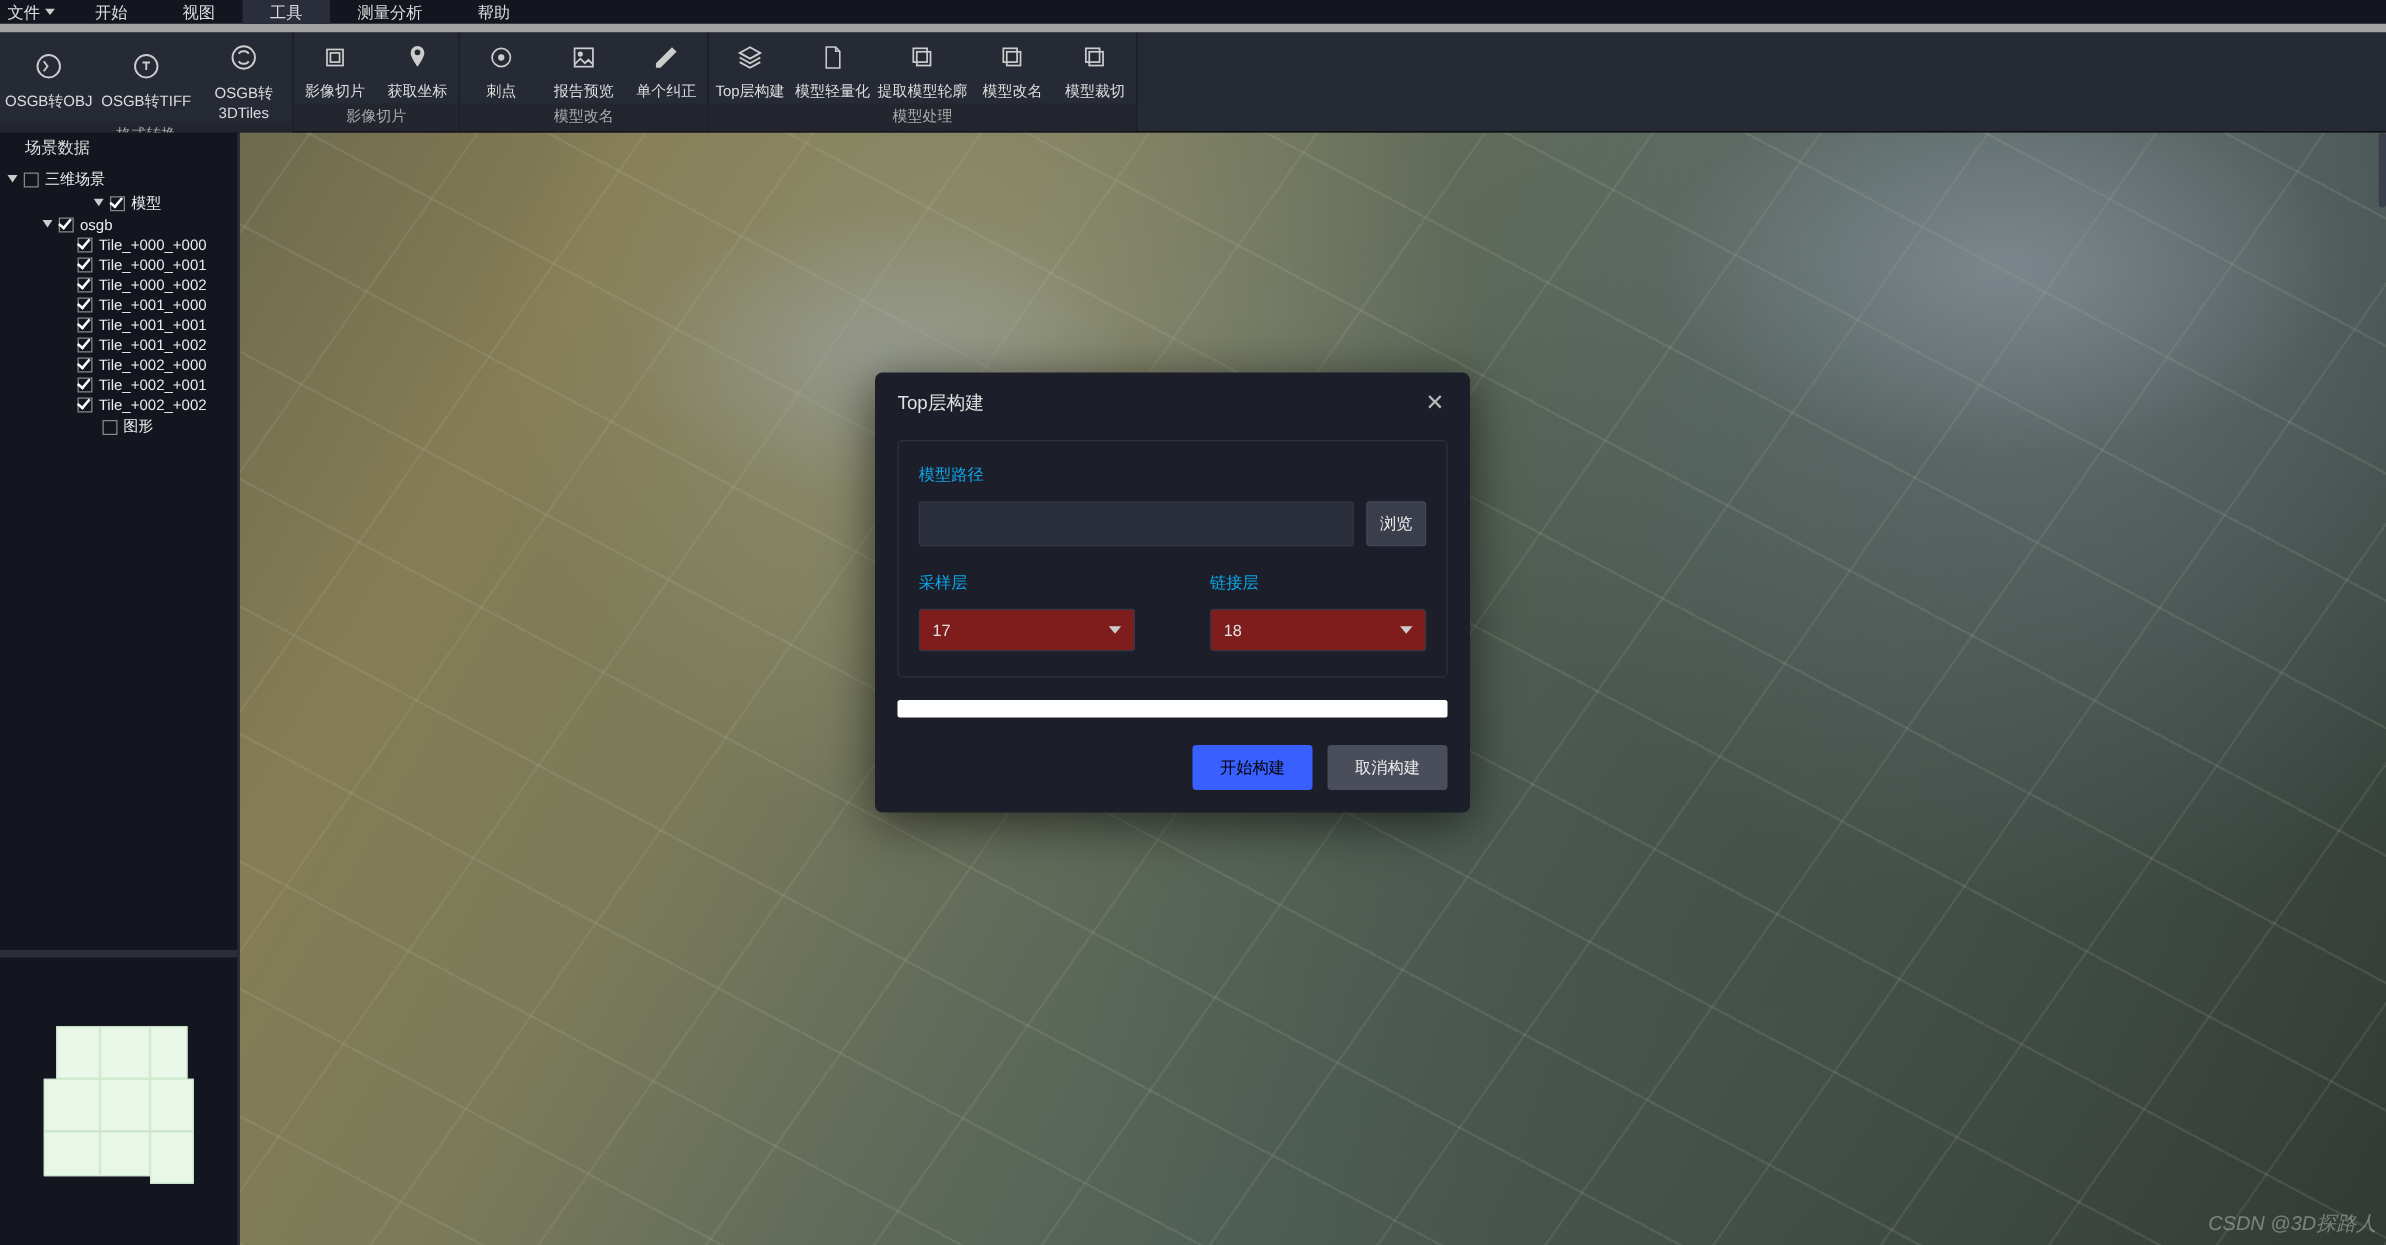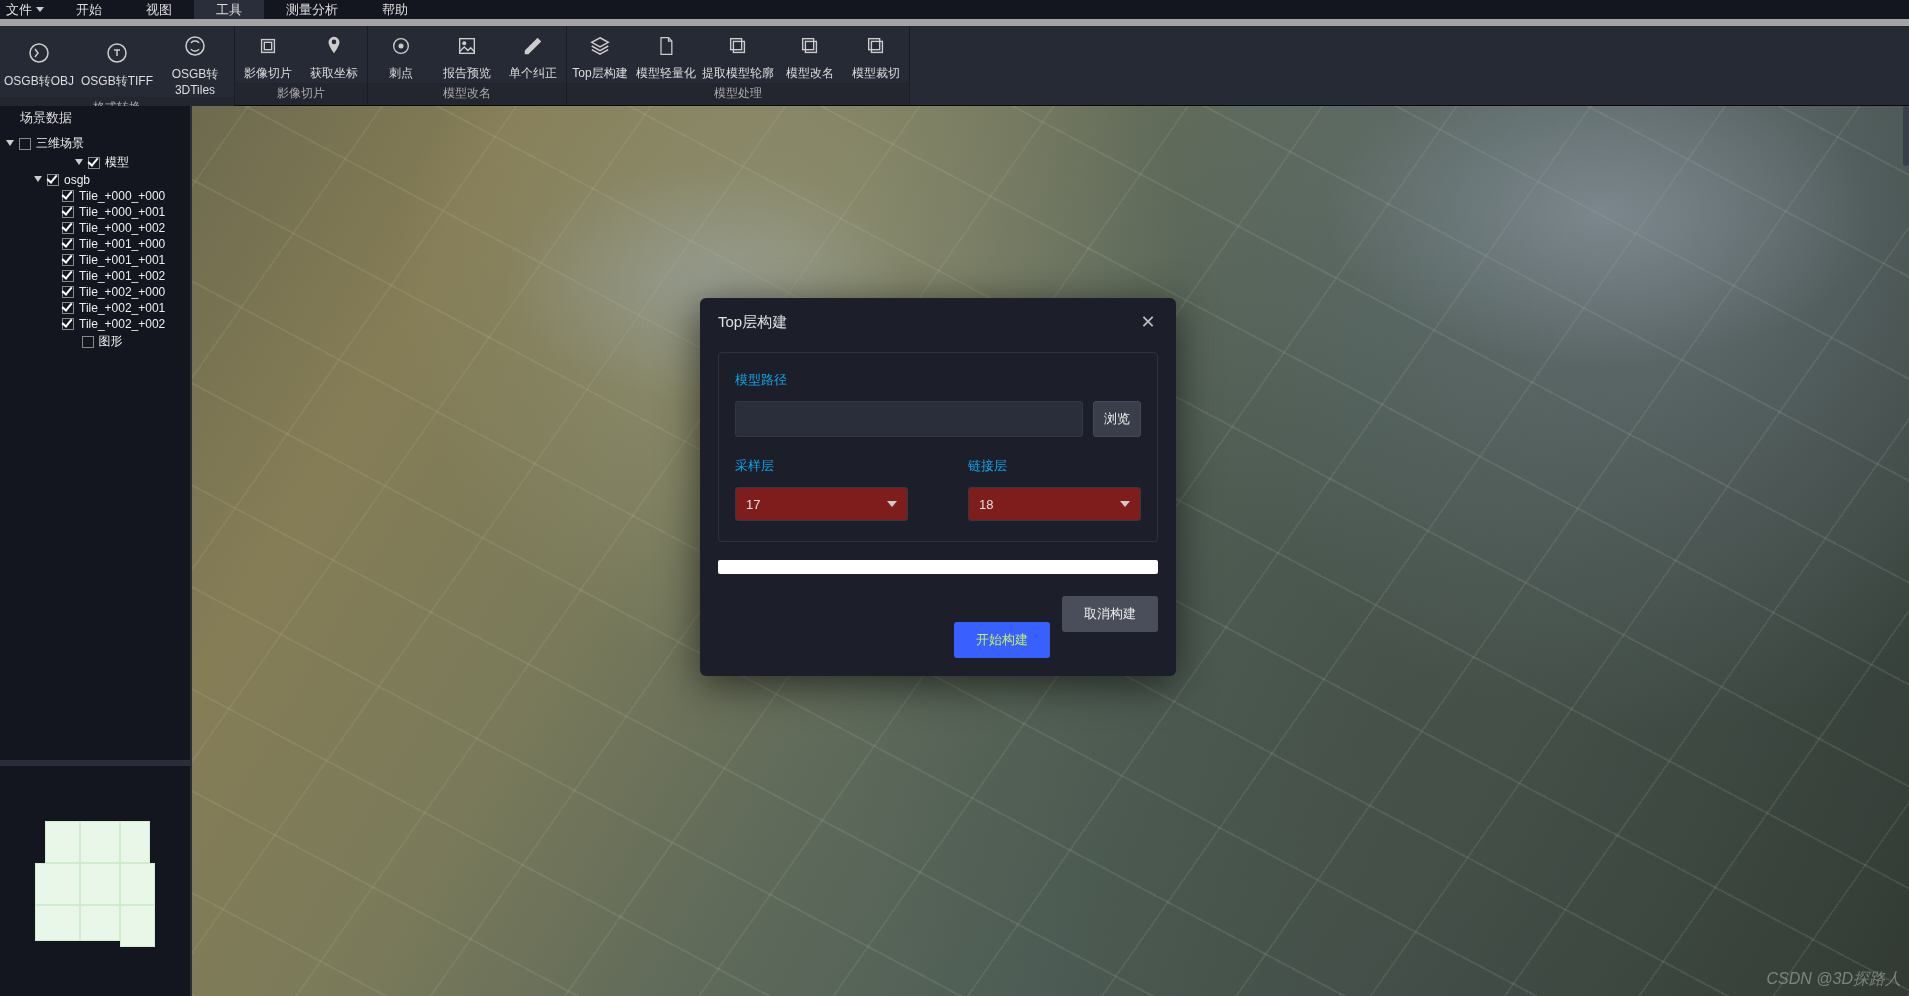--- a/index.html
+++ b/index.html
@@ -71,21 +71,21 @@
 .inline-row { display: flex; gap: 10px; align-items: center; margin-bottom: 20px; }
 .text-input { flex: 1; height: 36px; background: #2a2e3a; border: 1px solid #343844; border-radius: 3px; padding: 0 10px; color: #eee; font-size: 13px; }
 .browse-btn { width: 48px; height: 36px; background: #3a3e4a; border: 1px solid #44495a; color: #eee; border-radius: 3px; font-size: 13px; cursor: pointer; }
 .two-col { display: flex; gap: 60px; }
 .col { flex: 1; }
 .select { height: 34px; background: #7f1d1d; border: 1px solid #343844; border-radius: 3px; display: flex; align-items: center; justify-content: space-between; padding: 0 10px; font-size: 13px; cursor: pointer; }
 .select .sel-arrow { width: 0; height: 0; border-left: 5px solid transparent; border-right: 5px solid transparent; border-top: 6px solid #ccc; }
 .progress-bar { height: 14px; background: #fff; border-radius: 2px; margin: 0 0 22px; }
 .dialog-ft { display: flex; justify-content: flex-end; gap: 12px; }
 .btn { height: 36px; padding: 0 22px; border-radius: 3px; font-size: 13px; cursor: pointer; border: none; }
-.btn-primary { background: #3a5fff; color: #bef264; margin-top: 26px; }
+.btn-primary { background: #3a5fff; color: #000000; }
 .btn-secondary { background: #4a4e5a; color: #eee; }
 
 
 .scr { position: absolute; right: 0; top: 0; width: 6px; height: 60px; background: #3a3e4a; border-radius: 3px; }
 </style>
 </head>
 <body>
 
 <div class="menubar">
   <div class="file">

